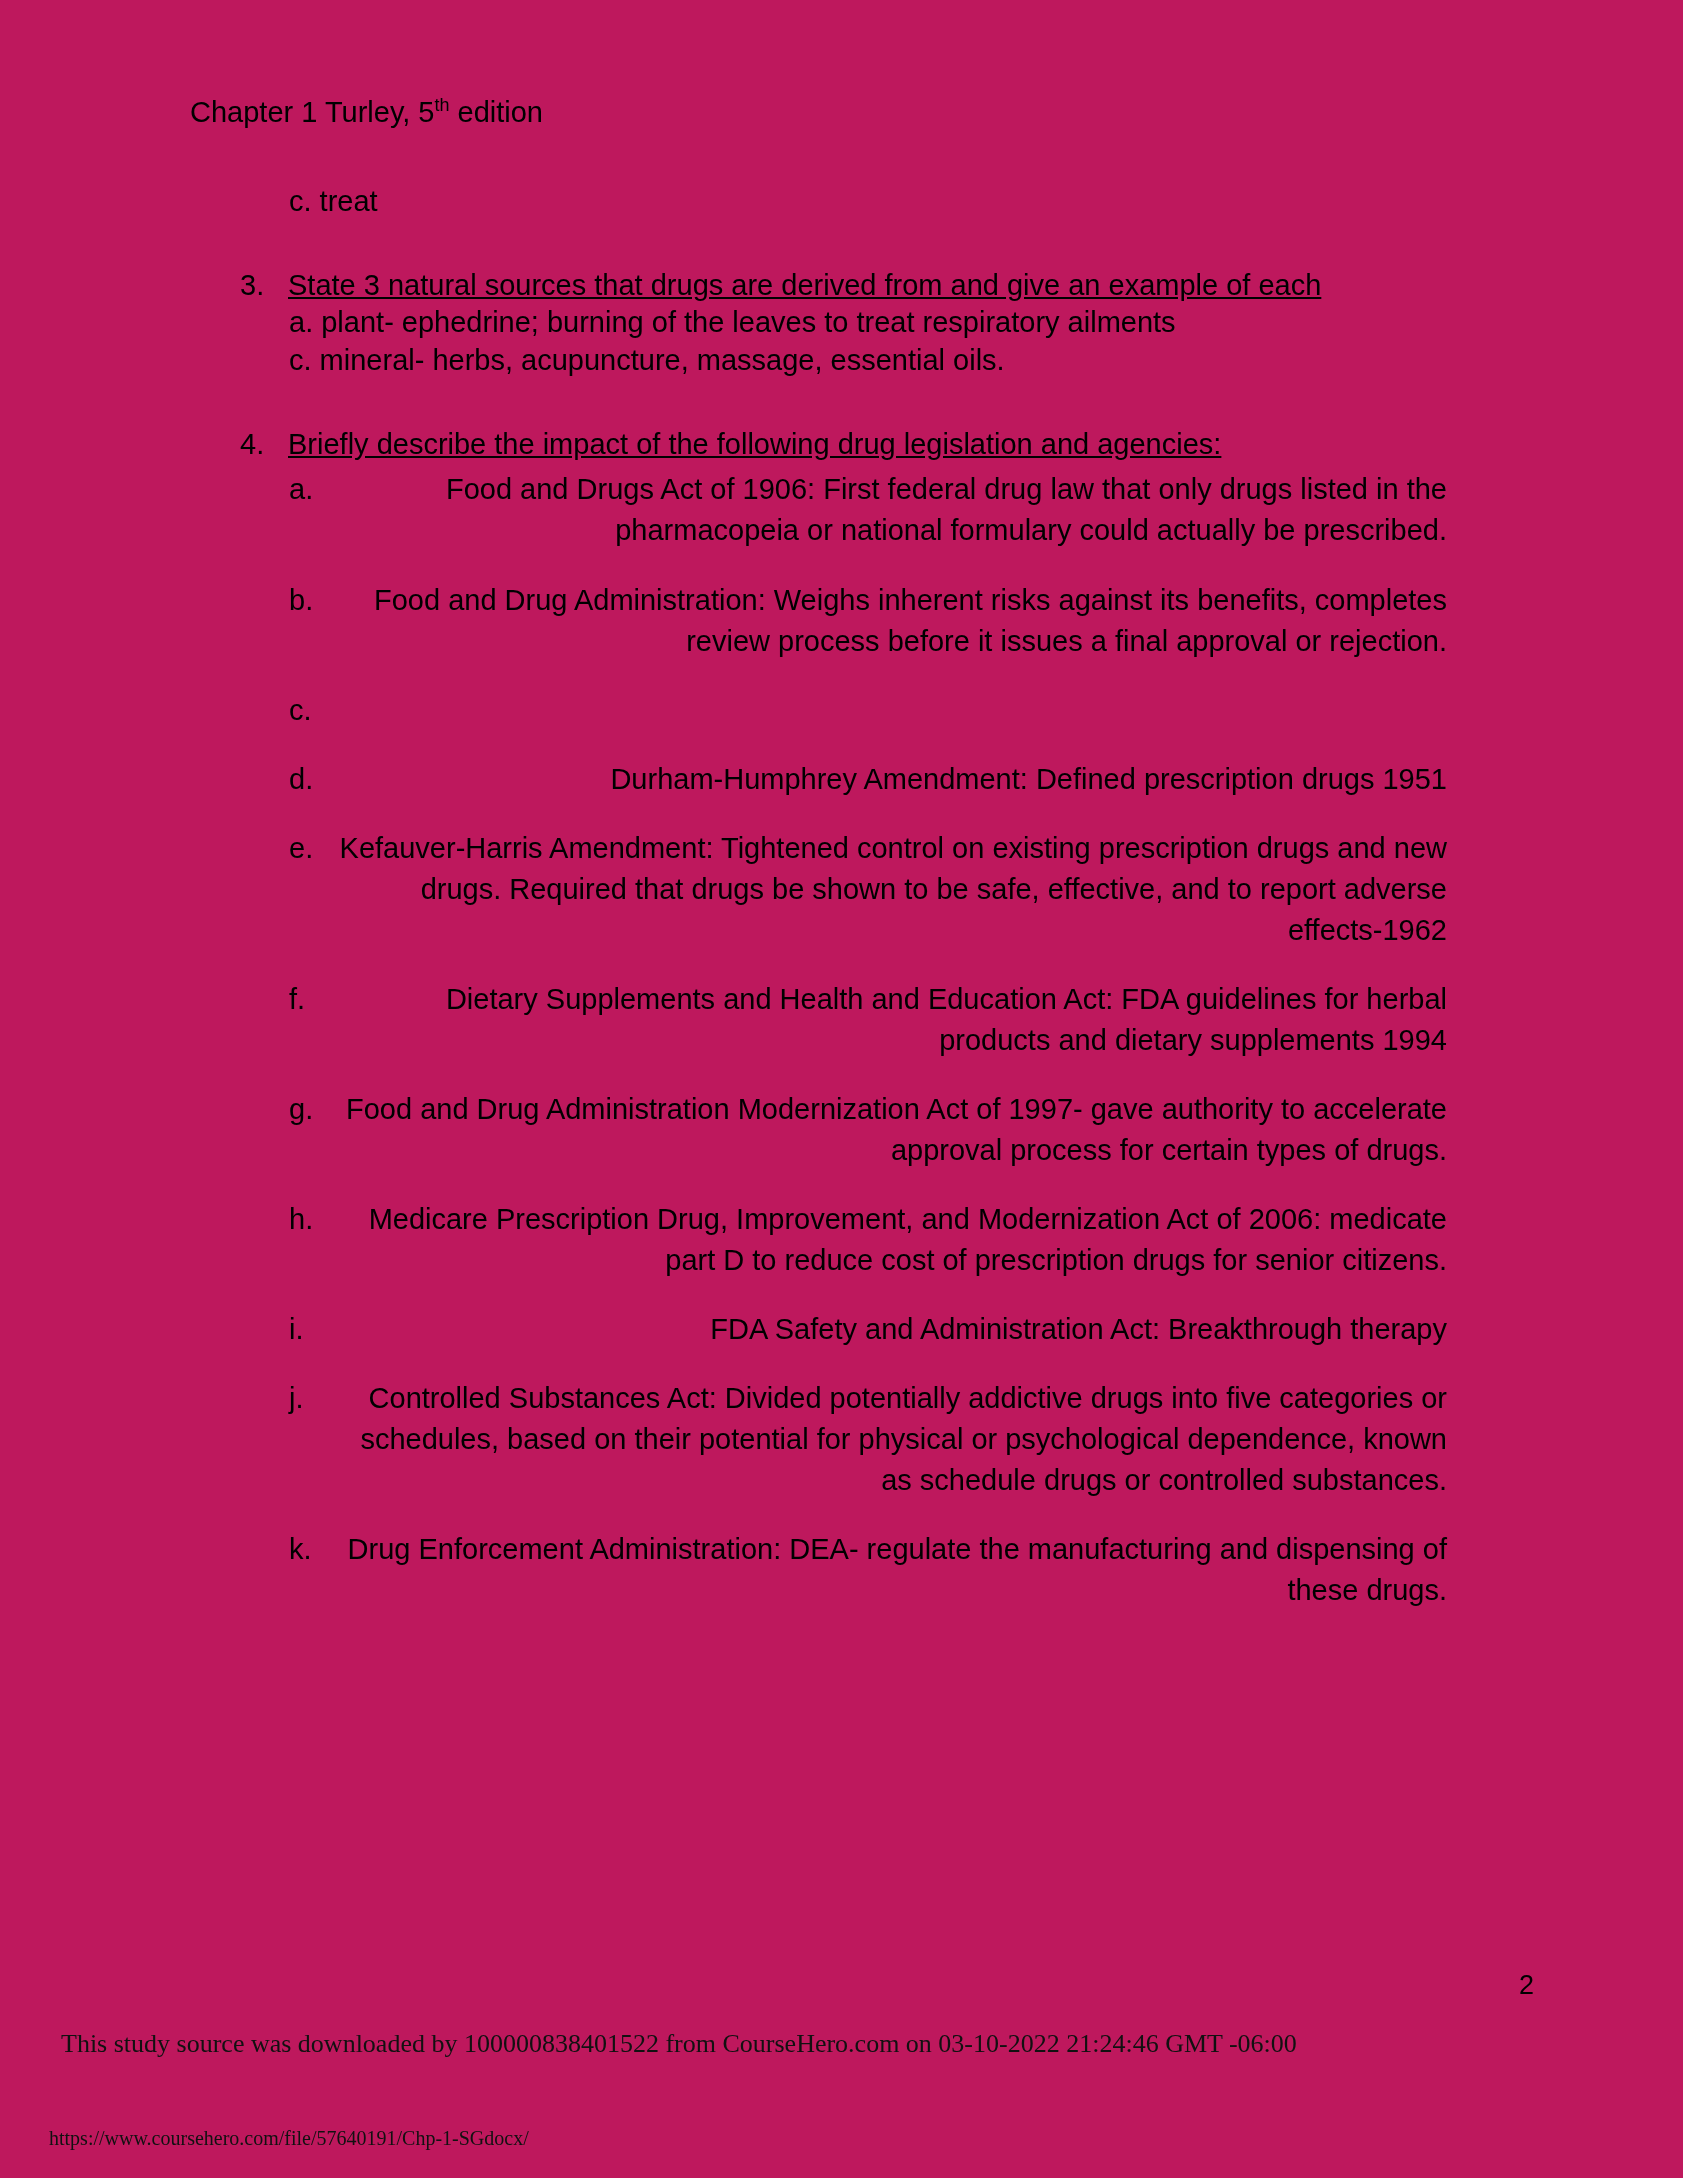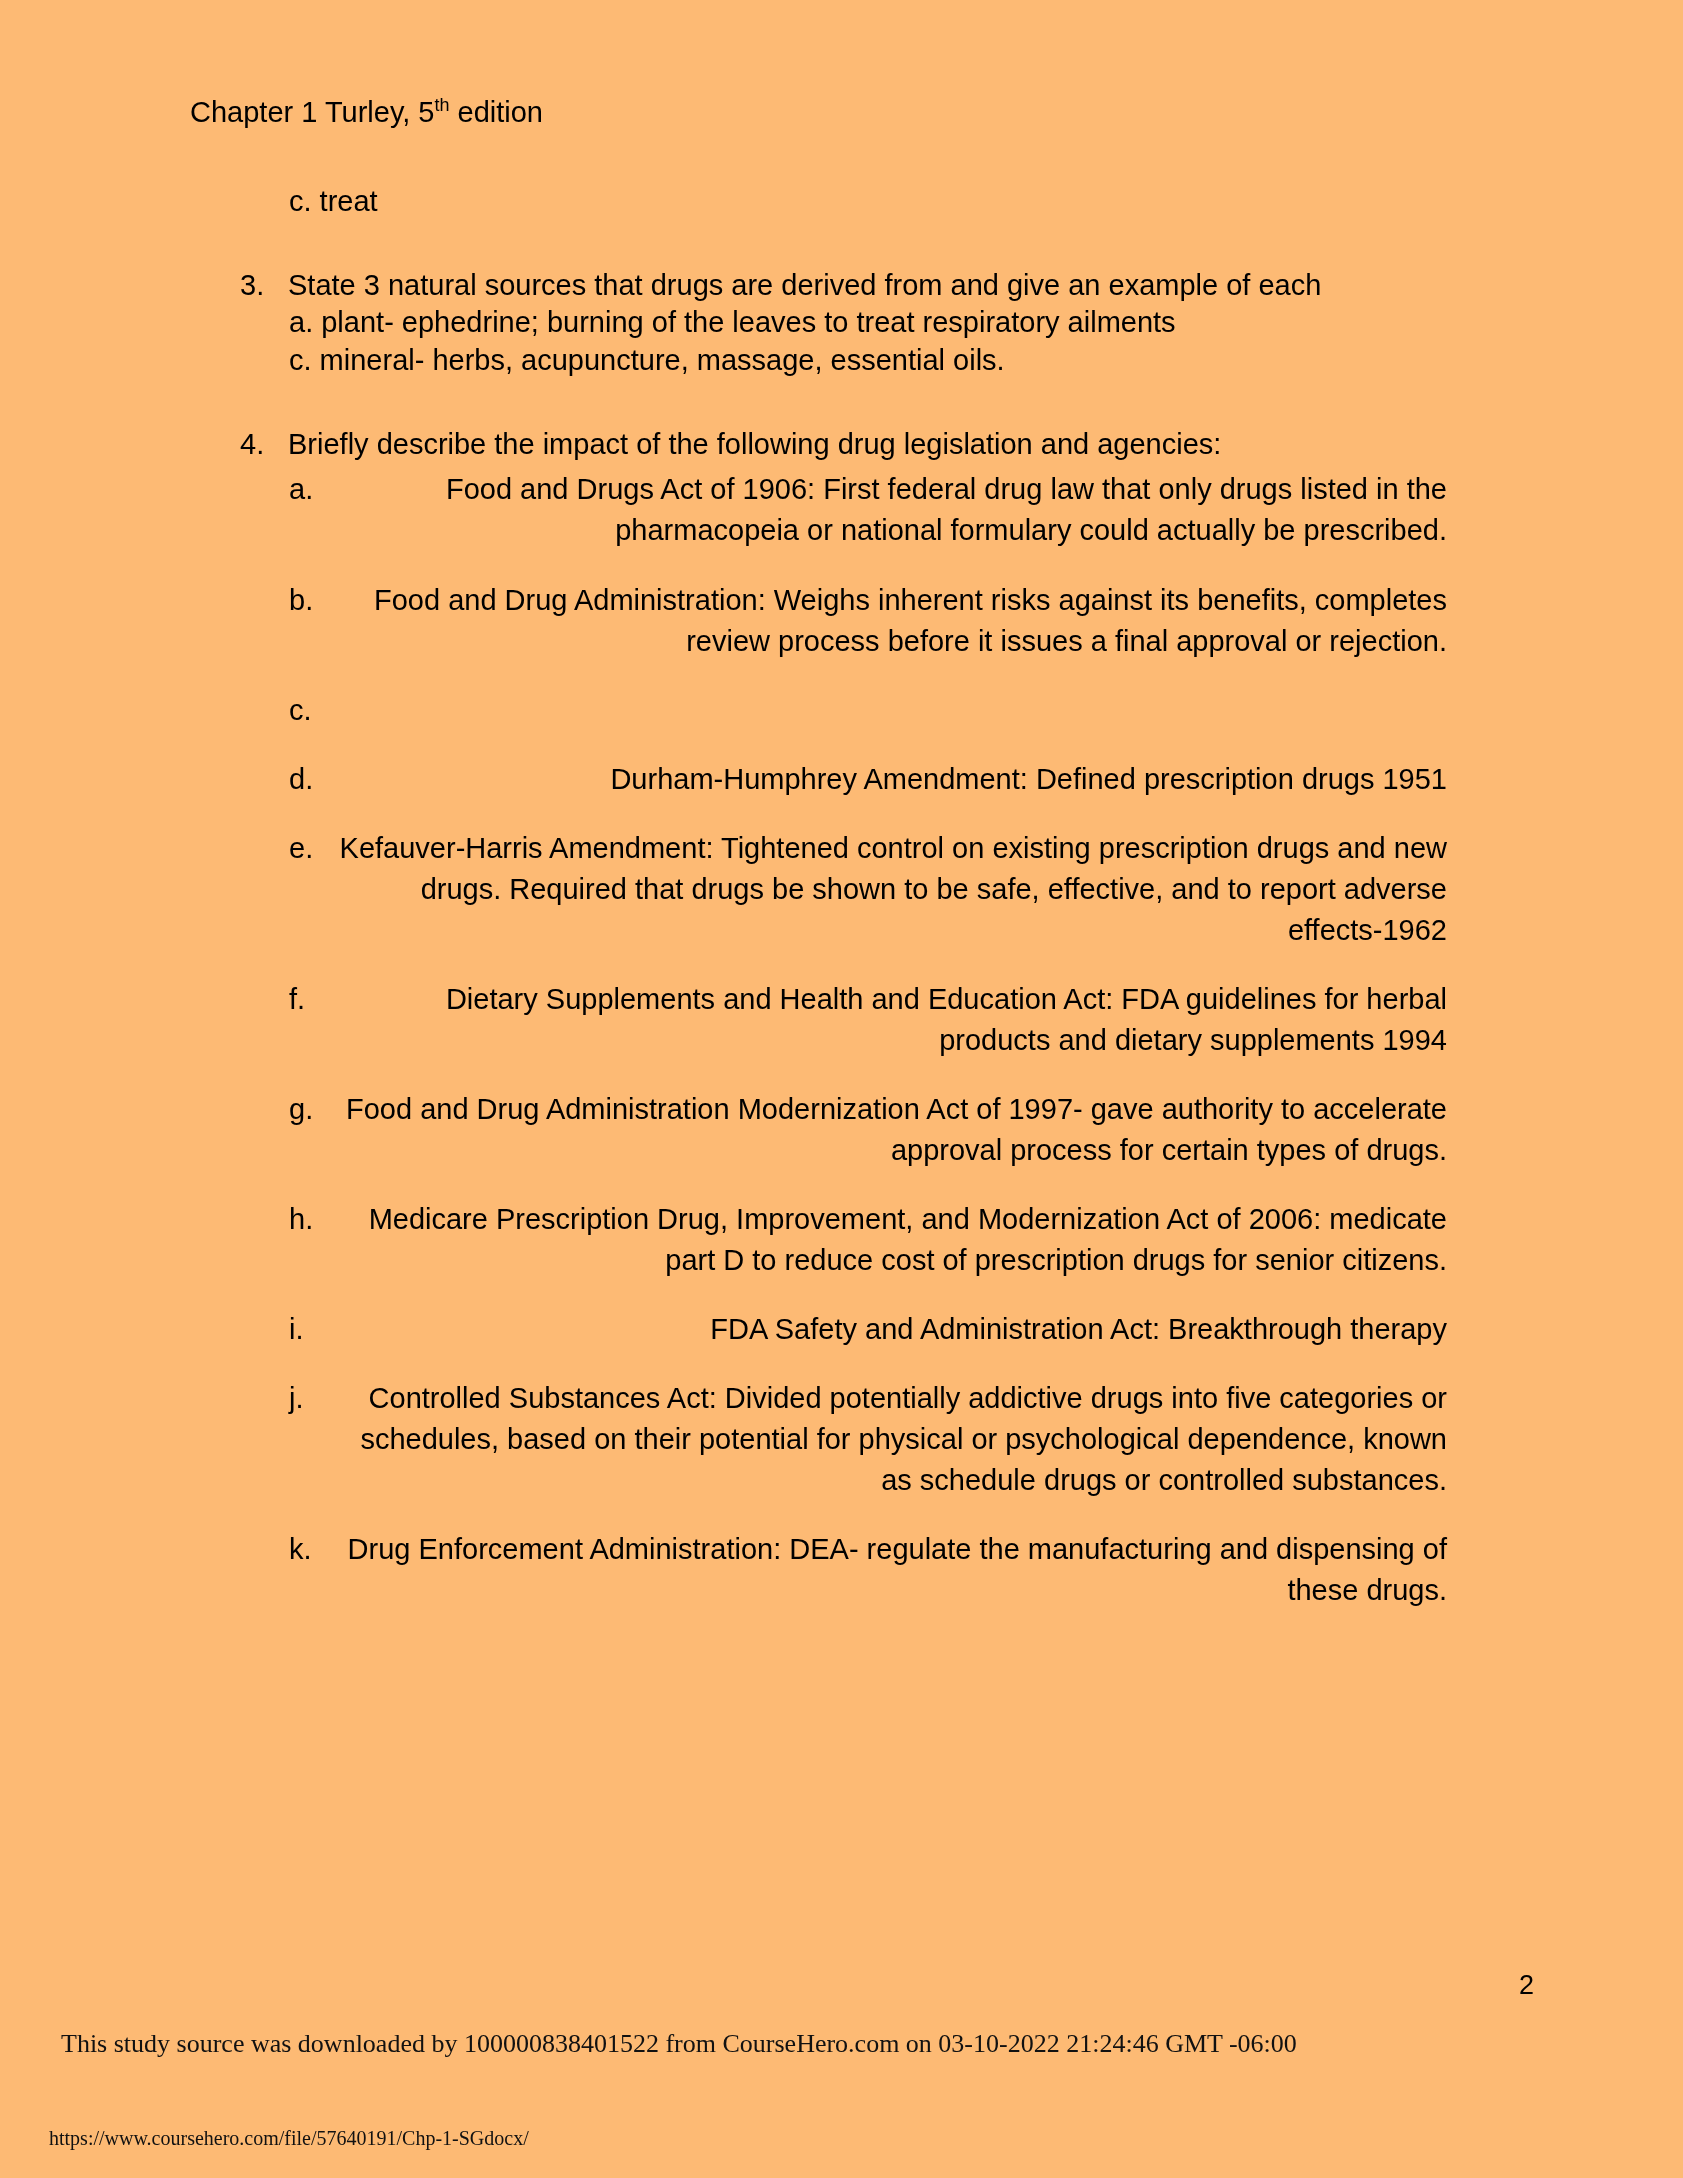--- a/index.html
+++ b/index.html
@@ -12,21 +12,21 @@
     height: 2178px;
     position: relative;
     font-family: "Liberation Sans", sans-serif;
     color: #000000;
     -webkit-font-smoothing: antialiased;
   }
 
   .page {
     position: absolute;
     inset: 0;
-    background: #fdba74;
+    background: #be185d;
   }
 
   
   .doc-header {
     position: absolute;
     left: 190px;
     top: 94px;
     font-size: 29px;
     line-height: 1.25;
     white-space: nowrap;
@@ -65,20 +65,21 @@
   .q-num {
     width: 48px;
     flex: 0 0 48px;
     margin-left: 240px;
     text-align: left;
     white-space: nowrap;
   }
   .q-text {
     flex: 1 1 auto;
     max-width: 1163px;
+    text-decoration: underline;
   }
 
   
   .sub-simple {
     margin-left: 289px;
     font-size: 29px;
     line-height: 1.30;
   }
   .sub-simple .sub-line {
     white-space: nowrap;

